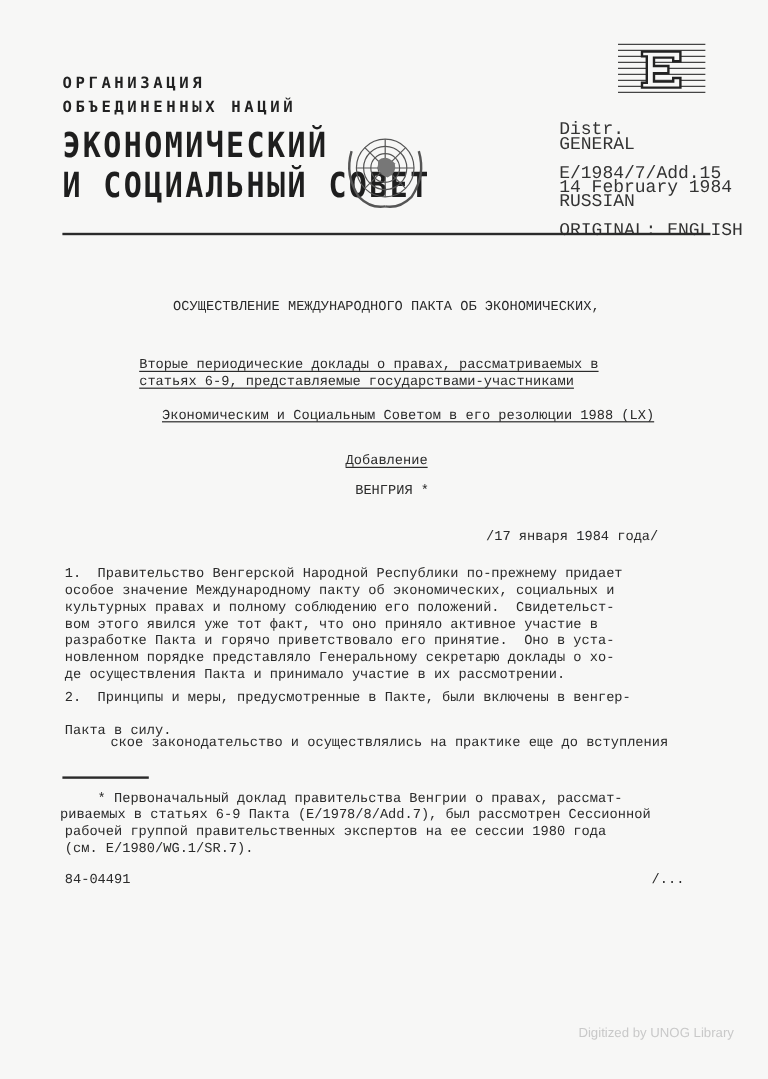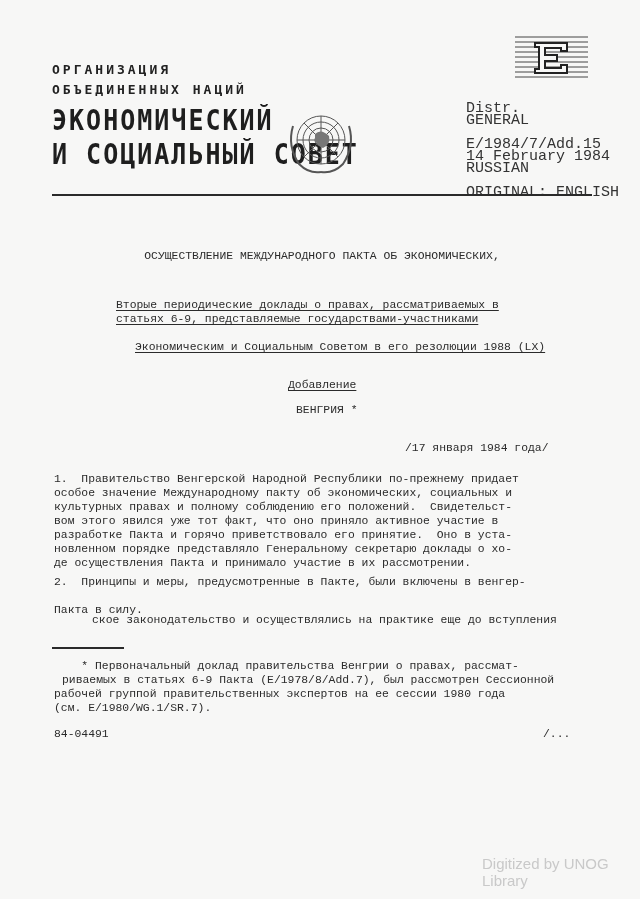--- a/index.html
+++ b/index.html
@@ -29,21 +29,21 @@
     .rule { position:absolute; left:52px; width:540px; height:2px; background:#2a2a2a; top:194px; }
     .text {
       position:absolute; font-size:11.4px; line-height:14.2px; color:#2b2b2b;
       white-space:pre;
     }
     .center { text-align:center; }
     .ul { text-decoration:underline; text-underline-offset:2px; }
     .footnote-rule { position:absolute; left:52px; top:647px; width:72px; height:2px; background:#2a2a2a; }
     .watermark {
       position:absolute; left:482px; top:855px; font-family:"Liberation Sans", sans-serif;
-      font-size:15px; color:#c9c9c9;
+      font-size:11px; color:#c9c9c9;
     }
   </style>
 </head>
 <body>
 
 <div class="page">
 
   <div class="org-line" style="top:62px;">ОРГАНИЗАЦИЯ</div>
   <div class="org-line" style="top:82px;">ОБЪЕДИНЕННЫХ НАЦИЙ</div>
   <div class="council-line" style="top:104px;">ЭКОНОМИЧЕСКИЙ</div>
@@ -114,21 +114,21 @@
   <div>
     <div class="text" style="left:54px; top:575px;">2.  Принципы и меры, предусмотренные в Пакте, были включены в венгер-</div>
     <div class="text" style="left:54px; top:613px;margin-left:38px;">ское законодательство и осуществлялись на практике еще до вступления</div>
     <div class="text" style="left:54px; top:603px;">Пакта в силу.</div>
   </div>
 
   <div class="footnote-rule"></div>
 
   <div>
     <div class="text" style="left:54px; top:659px;">    * Первоначальный доклад правительства Венгрии о правах, рассмат-</div>
-    <div class="text" style="left:62px; top:673px;text-align:right;">риваемых в статьях 6-9 Пакта (E/1978/8/Add.7), был рассмотрен Сессионной</div>
+    <div class="text" style="left:50px; top:673px;text-align:right;">риваемых в статьях 6-9 Пакта (E/1978/8/Add.7), был рассмотрен Сессионной</div>
     <div class="text" style="left:54px; top:687px;">рабочей группой правительственных экспертов на ее сессии 1980 года</div>
     <div class="text" style="left:54px; top:701px;">(см. E/1980/WG.1/SR.7).</div>
   </div>
 
   <div class="text" style="left:54px; top:727px;">84-04491</div>
   <div class="text" style="left:543px; top:727px;">/...</div>
 
   <div class="watermark">Digitized by UNOG Library</div>
 </div>
 

